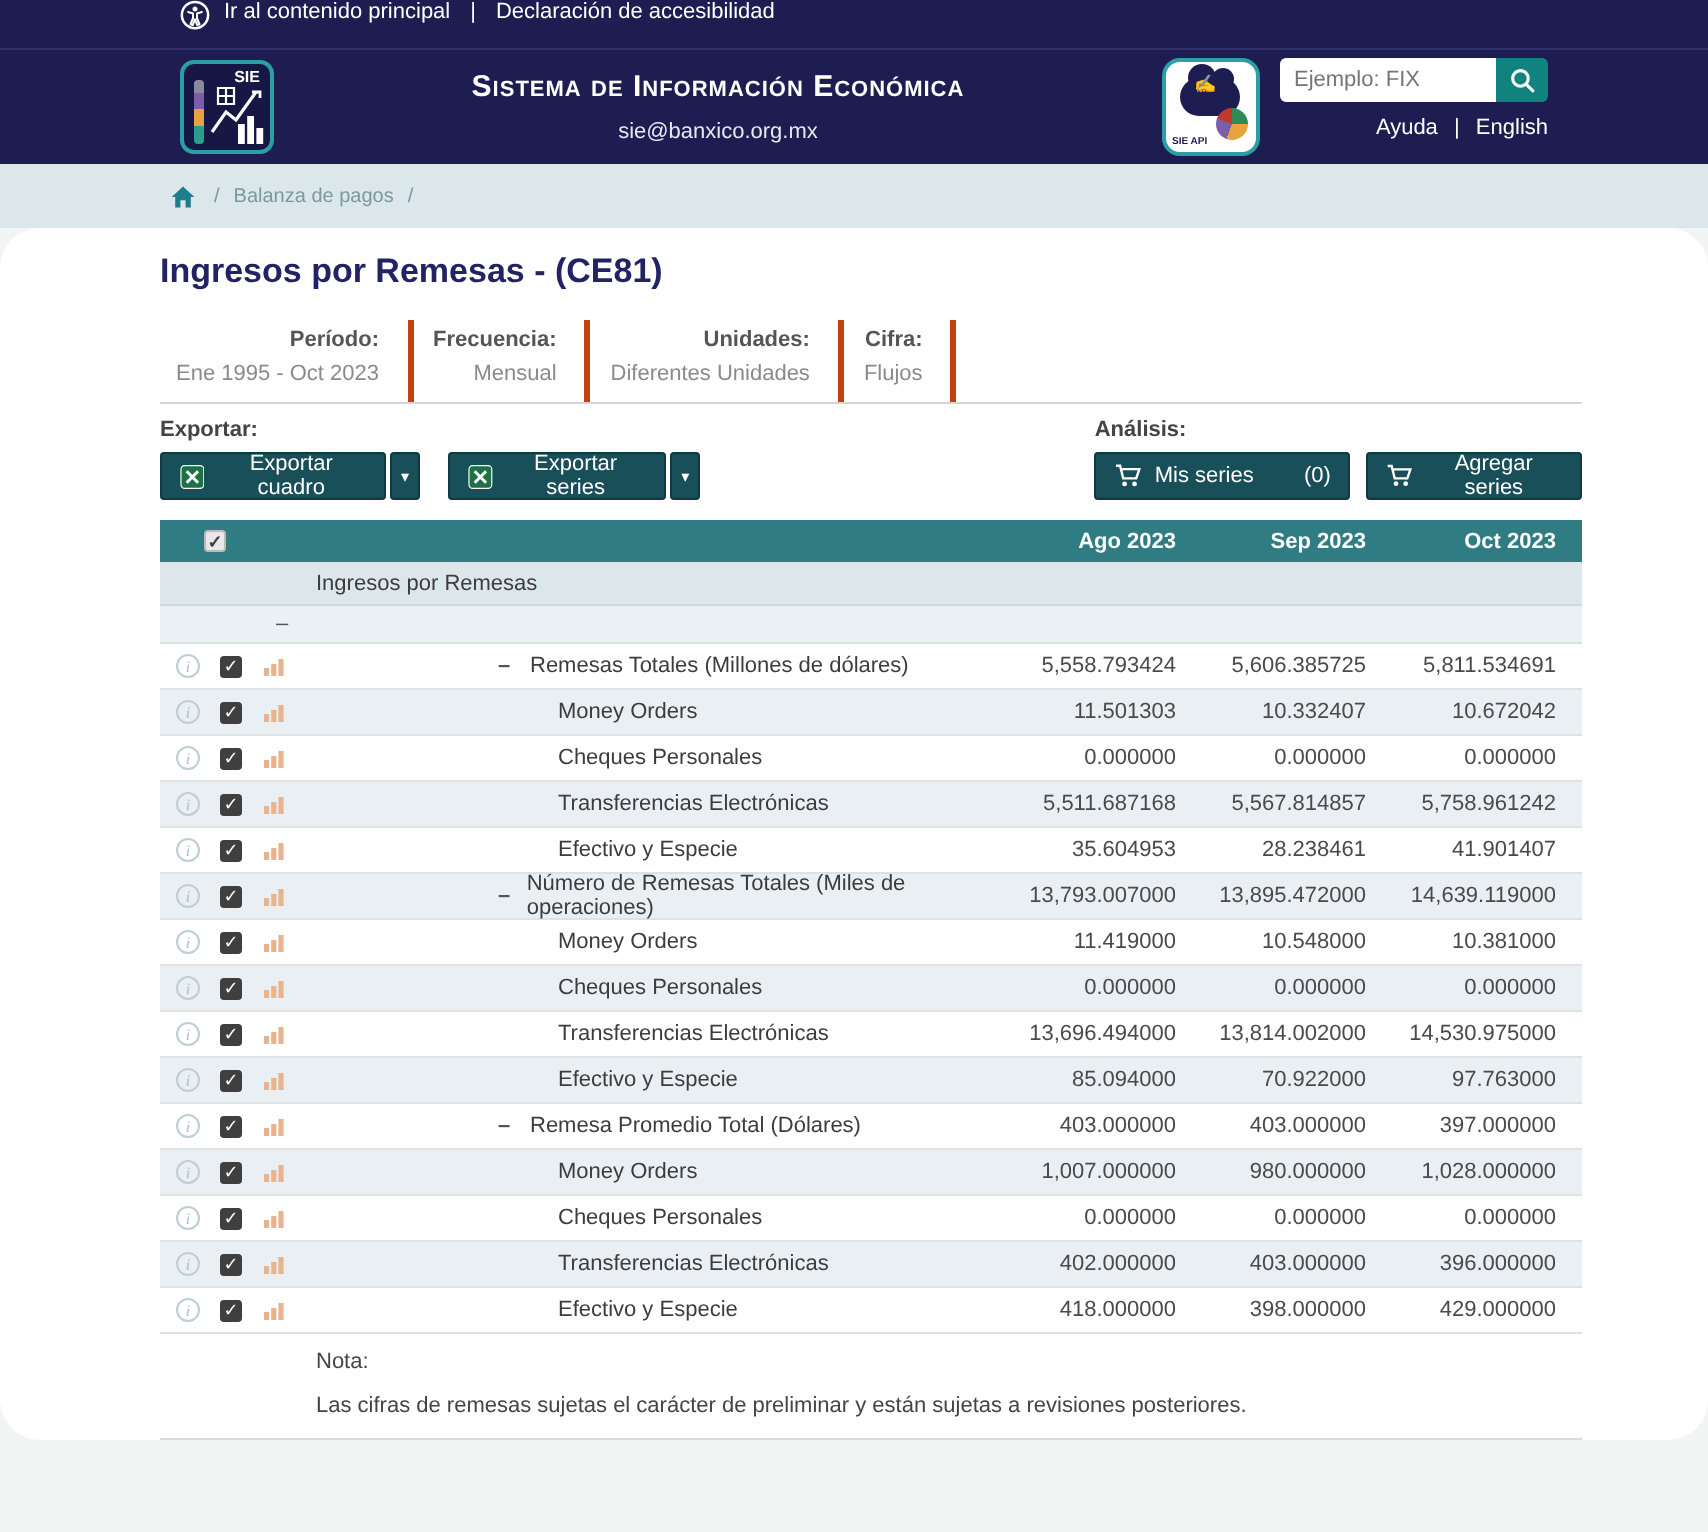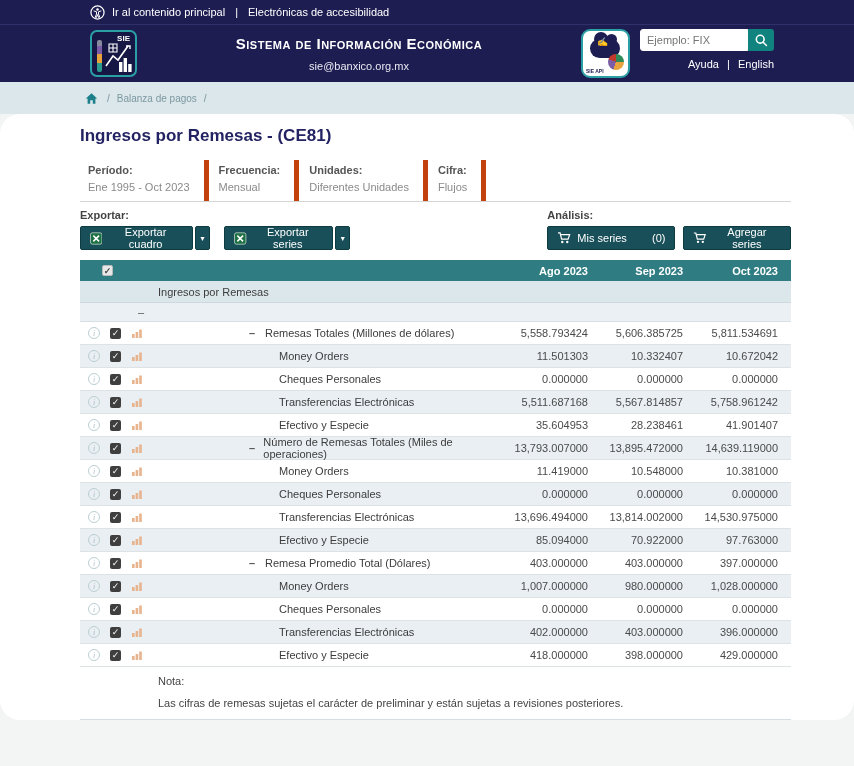--- a/index.html
+++ b/index.html
@@ -1,20 +1,20 @@
 <!DOCTYPE html>
 <html><head>
 <meta charset="utf-8">
 <style>
   * { margin: 0; padding: 0; box-sizing: border-box; }
   html, body { width: 854px; height: 766px; overflow: hidden; }
   body { font-family: "Liberation Sans", sans-serif; background: #f3f4f4; color: #444; }
 
   
-  .topbar { background: #1d1d52; height: 25px; display: flex; align-items: center; padding-left: 90px; border-bottom: 1px solid #30306a; }
+  .topbar { background: #1d1d52; height: 25px; display: flex; align-items: flex-start; padding-left: 90px; border-bottom: 1px solid #30306a; }
   .topbar a { color: #fff; font-size: 11px; text-decoration: none; }
   .topbar .sep { color: #fff; font-size: 11px; margin: 0 10px; }
   .acc-icon { width: 15px; height: 15px; margin-right: 7px; display: inline-block; }
 
   
   .header { background: #1d1d52; height: 57px; display: flex; align-items: center; padding: 0 80px 0 90px; gap: 10px; }
   .sie-logo { width: 47px; height: 47px; background: #171746; border: 2px solid #2aa0a5; border-radius: 7px; position: relative; flex: 0 0 auto; overflow: hidden; }
   .sie-logo .bar { position: absolute; left: 5px; top: 8px; width: 5px; height: 32px; background: linear-gradient(#8a8a9e 0 20%, #7b5ea7 20% 45%, #e8a33d 45% 72%, #2a9d8f 72% 100%); border-radius: 2px; }
   .sie-logo .txt { position: absolute; top: 2px; right: 5px; color: #fff; font-size: 8px; font-weight: bold; }
   .sie-logo svg { position: absolute; left: 12px; top: 8px; }
@@ -41,21 +41,21 @@
   .breadcrumb-bar { background: #dbe7ea; height: 32px; display: flex; align-items: center; padding-left: 85px; font-size: 10px; color: #7c98a0; }
   .breadcrumb-bar a { color: #7c98a0; text-decoration: none; margin: 0 4px; }
   .bc-slash { margin: 0 3px; }
   .home-icon { margin-right: 6px; display: inline-flex; }
 
   
   .main { background: #fff; min-height: 593px; padding: 12px 63px 0 80px; border-radius: 20px; }
   .page-title { font-size: 17px; font-weight: bold; color: #232363; margin-bottom: 14px; }
 
   .meta-row { display: flex; border-bottom: 1px solid #d5d5d5; padding-bottom: 0; width: 711px; }
-  .meta-cell { border-right: 5px solid #c2410c; padding: 4px 14px 8px 10px; }
+  .meta-cell { border-right: 3px solid #c2410c; padding: 4px 14px 8px 10px; text-align: right; }
   .meta-cell:first-child { padding-left: 8px; }
   .meta-label { font-size: 11px; font-weight: bold; color: #555; margin-bottom: 5px; }
   .meta-value { font-size: 11px; color: #8a8a8a; }
 
   .toolbar { display: flex; margin-top: 7px; margin-bottom: 10px; width: 711px; }
   .tb-group { display: flex; flex-direction: column; }
   .tb-label { font-size: 11px; font-weight: bold; color: #444; margin-bottom: 5px; }
   .btn-row { display: flex; align-items: center; gap: 8px; }
   .teal-btn { background: #194f59; border: 1px solid #0e3a42; color: #fff; font-size: 11px; height: 24px; display: inline-flex; align-items: center; padding: 0 9px; border-radius: 2px; cursor: pointer; gap: 6px; font-family: "Liberation Sans", sans-serif; }
   .caret-btn { background: #194f59; border: 1px solid #0e3a42; color: #fff; width: 16px; height: 24px; margin-left: -6px; border-radius: 2px; font-size: 8px; cursor: pointer; display: inline-flex; align-items: center; justify-content: center; }
@@ -95,21 +95,21 @@
 <div class="topbar">
   <span class="acc-icon">
     <svg viewBox="0 0 24 24" width="15" height="15">
         <circle cx="12" cy="12" r="10.5" fill="none" stroke="#fff" stroke-width="2"></circle>
         <circle cx="12" cy="7.2" r="2" fill="#fff"></circle>
         <path d="M6.5 9.6 L10.4 10.8 L10.4 14.6 L8.4 19.4 L10.2 20.1 L12 15.4 L13.8 20.1 L15.6 19.4 L13.6 14.6 L13.6 10.8 L17.5 9.6" fill="none" stroke="#fff" stroke-width="1.6" stroke-linecap="round" stroke-linejoin="round"></path>
       </svg>
   </span>
   <a href="#">Ir al contenido principal</a>
   <span class="sep">|</span>
-  <a href="#">Electrónicas de accesibilidad</a>
+  <a href="#">Declaración de accesibilidad</a>
 </div>
 
 <div class="header">
   <div class="sie-logo">
     <span class="bar"></span>
     <span class="txt">SIE</span>
     <svg width="30" height="34" viewBox="0 0 30 34">
       <path d="M2 26 L9 16 L14 20 L24 6" fill="none" stroke="#fff" stroke-width="1.6"></path>
       <path d="M22 6 h4 v3" fill="none" stroke="#fff" stroke-width="1.4"></path>
       <rect x="15" y="22" width="3.4" height="10" fill="#fff"></rect>

